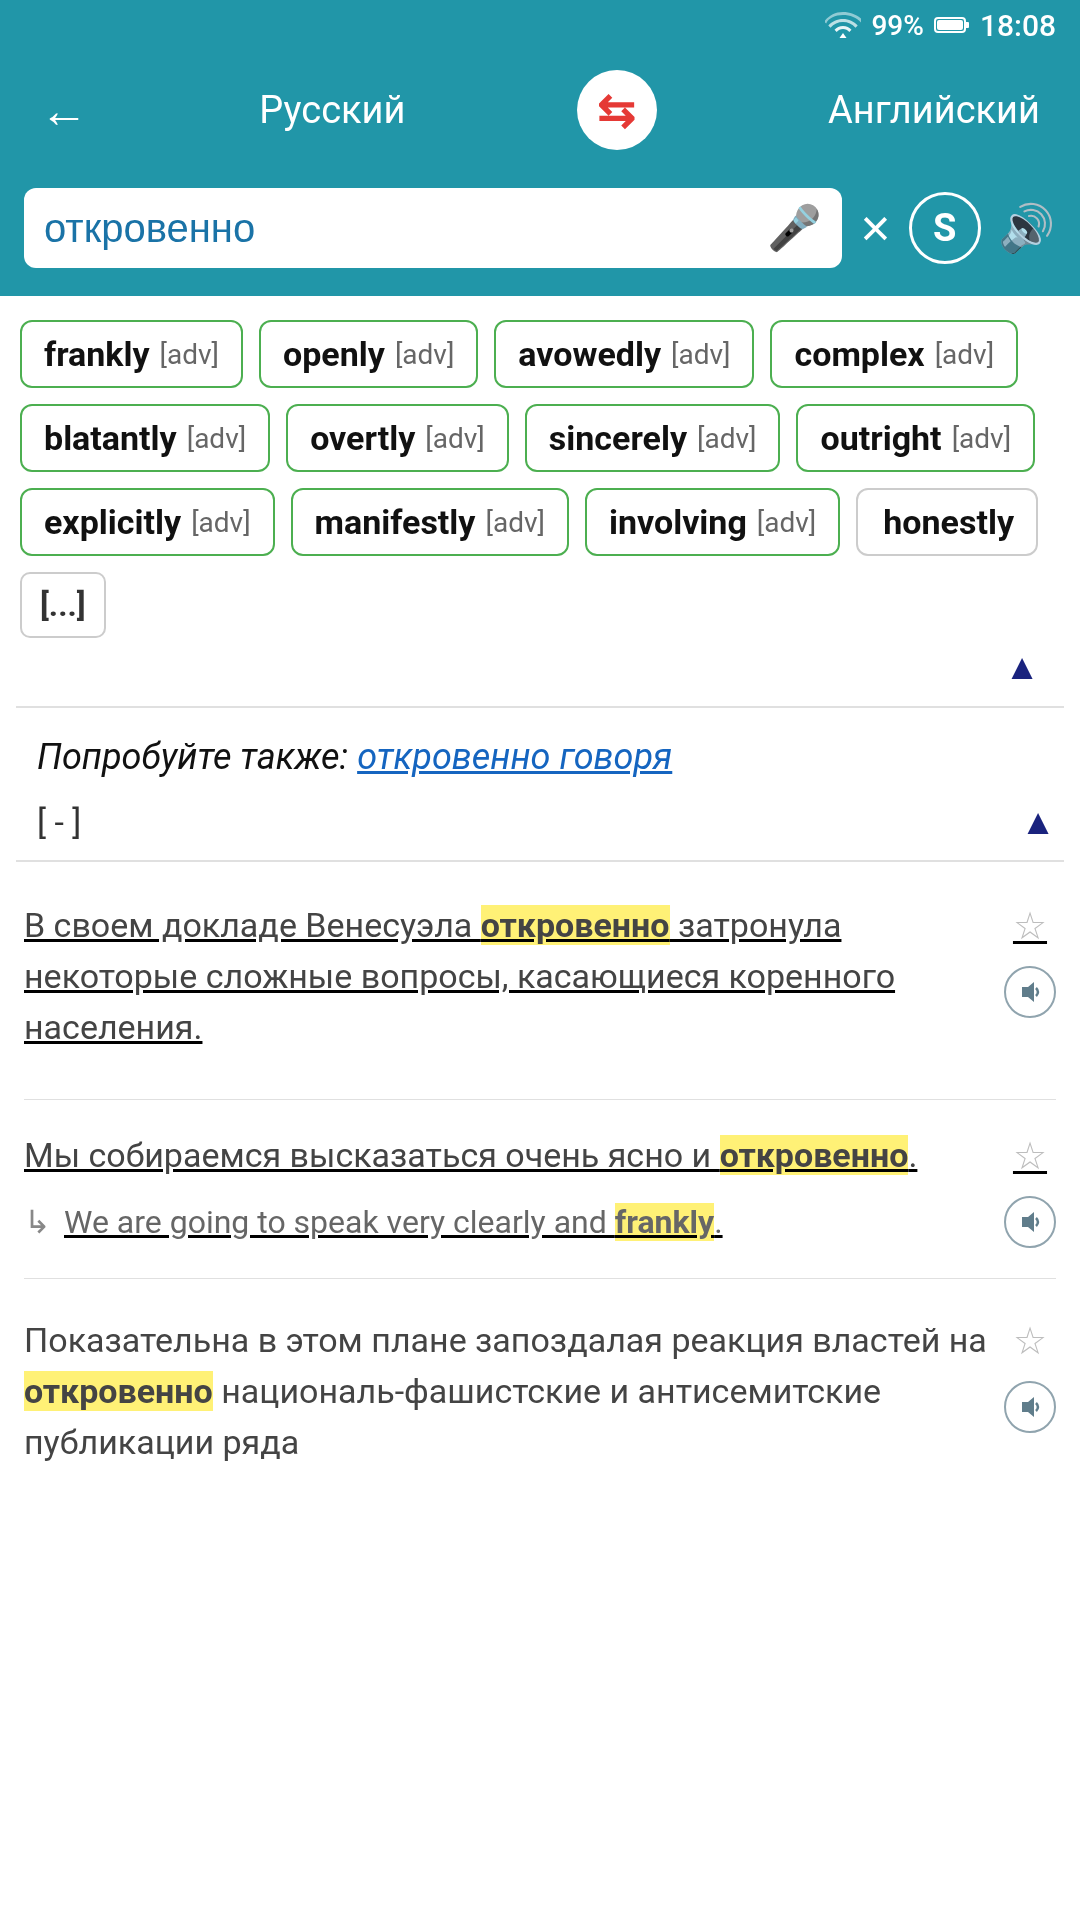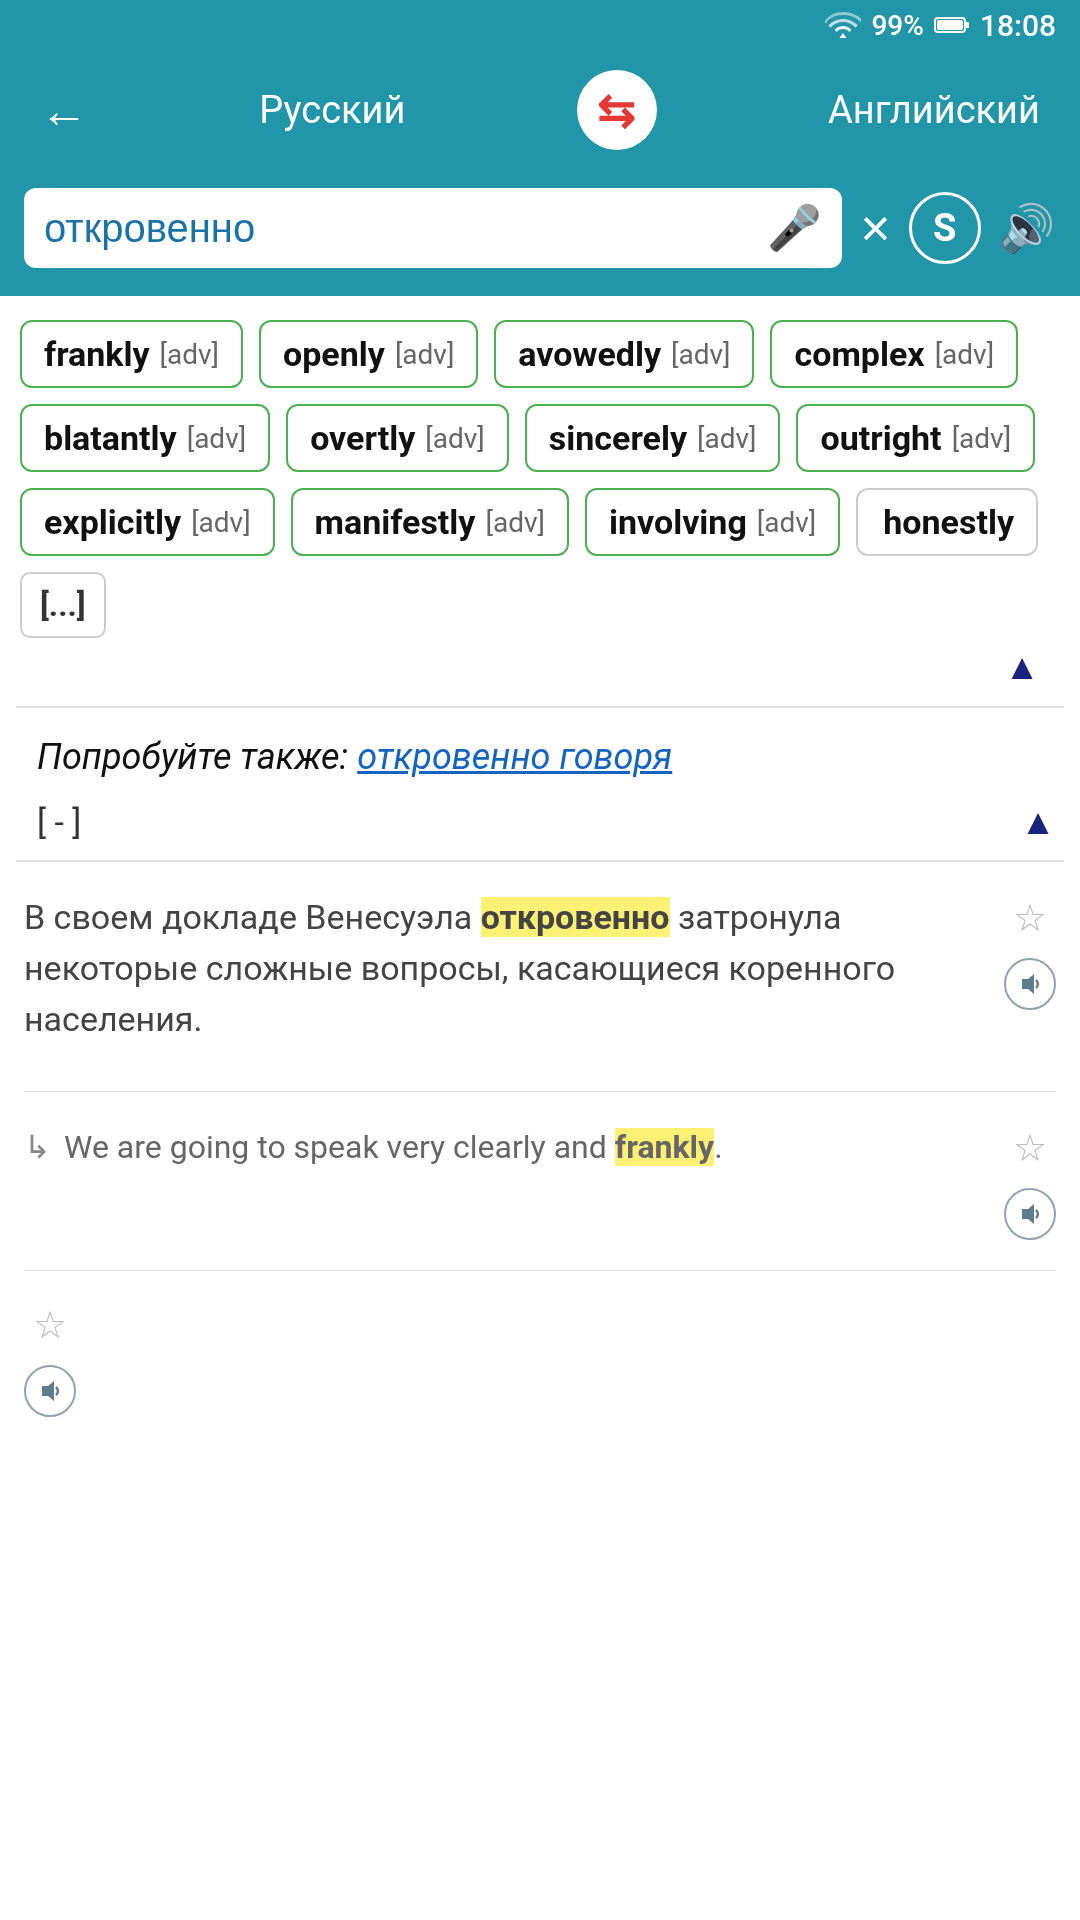--- a/index.html
+++ b/index.html
@@ -198,21 +198,22 @@
     }
     .try-also-row {
       display: flex;
       justify-content: space-between;
       align-items: center;
       margin-top: 10px;
     }
 
     
     .examples-section {
-      padding: 0 24px;
+      padding: 8px 24px;
+      text-decoration: underline;
     }
     .example-item {
       padding: 30px 0;
       border-bottom: 1px solid #e0e0e0;
       display: flex;
       gap: 16px;
     }
     .example-content {
       flex: 1;
     }
@@ -414,38 +415,46 @@
         <svg width="28" height="28" viewBox="0 0 28 28" fill="#607d8b">
           <polygon points="6,9 12,9 18,4 18,24 12,19 6,19"></polygon>
           <path d="M20,10 Q24,14 20,18" stroke="#607d8b" stroke-width="2.5" fill="none"></path>
         </svg>
       </div>
     </div>
   </div>
 
   <div class="example-item">
     <div class="example-content">
+      <div class="example-ru">
+        Мы собираемся высказаться очень ясно и <span class="highlight">откровенно</span>.
+      </div>
       <div class="example-en">
         We are going to speak very clearly and <span class="highlight">frankly</span>.
       </div>
     </div>
     <div class="example-actions">
       <span class="star-icon">☆</span>
       <div class="sound-icon">
         <svg width="28" height="28" viewBox="0 0 28 28" fill="#607d8b">
           <polygon points="6,9 12,9 18,4 18,24 12,19 6,19"></polygon>
           <path d="M20,10 Q24,14 20,18" stroke="#607d8b" stroke-width="2.5" fill="none"></path>
         </svg>
       </div>
     </div>
   </div>
 
 </div>
 
 <div class="example-partial">
+  <div class="example-content">
+    <div class="example-ru">
+      Показательна в этом плане запоздалая реакция властей на <span class="highlight">откровенно</span> националь-фашистские и антисемитские публикации ряда
+    </div>
+  </div>
   <div class="example-actions">
     <span class="star-icon">☆</span>
     <div class="sound-icon">
       <svg width="28" height="28" viewBox="0 0 28 28" fill="#607d8b">
         <polygon points="6,9 12,9 18,4 18,24 12,19 6,19"></polygon>
         <path d="M20,10 Q24,14 20,18" stroke="#607d8b" stroke-width="2.5" fill="none"></path>
       </svg>
     </div>
   </div>
 </div>

